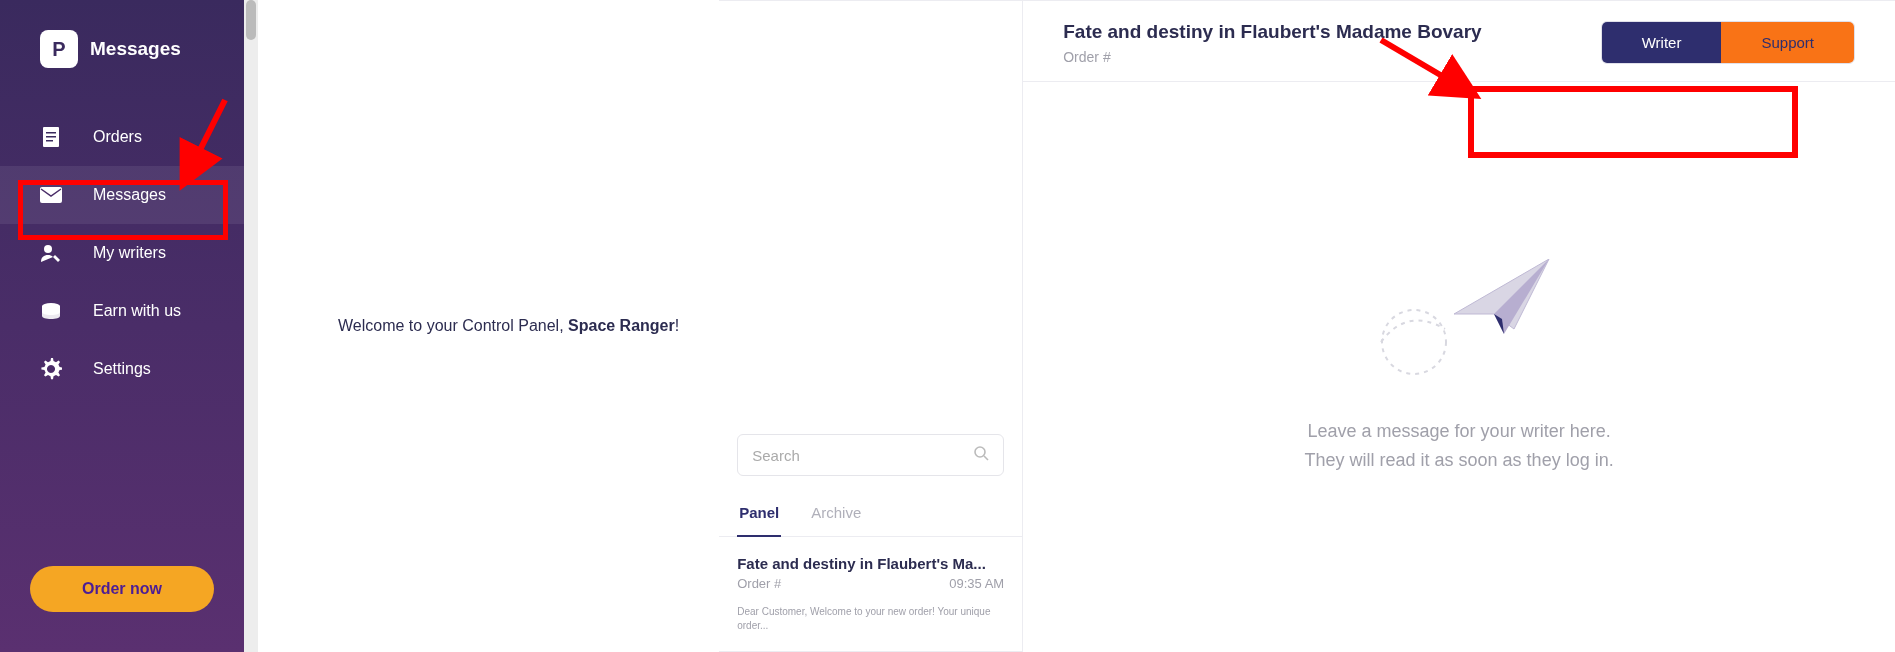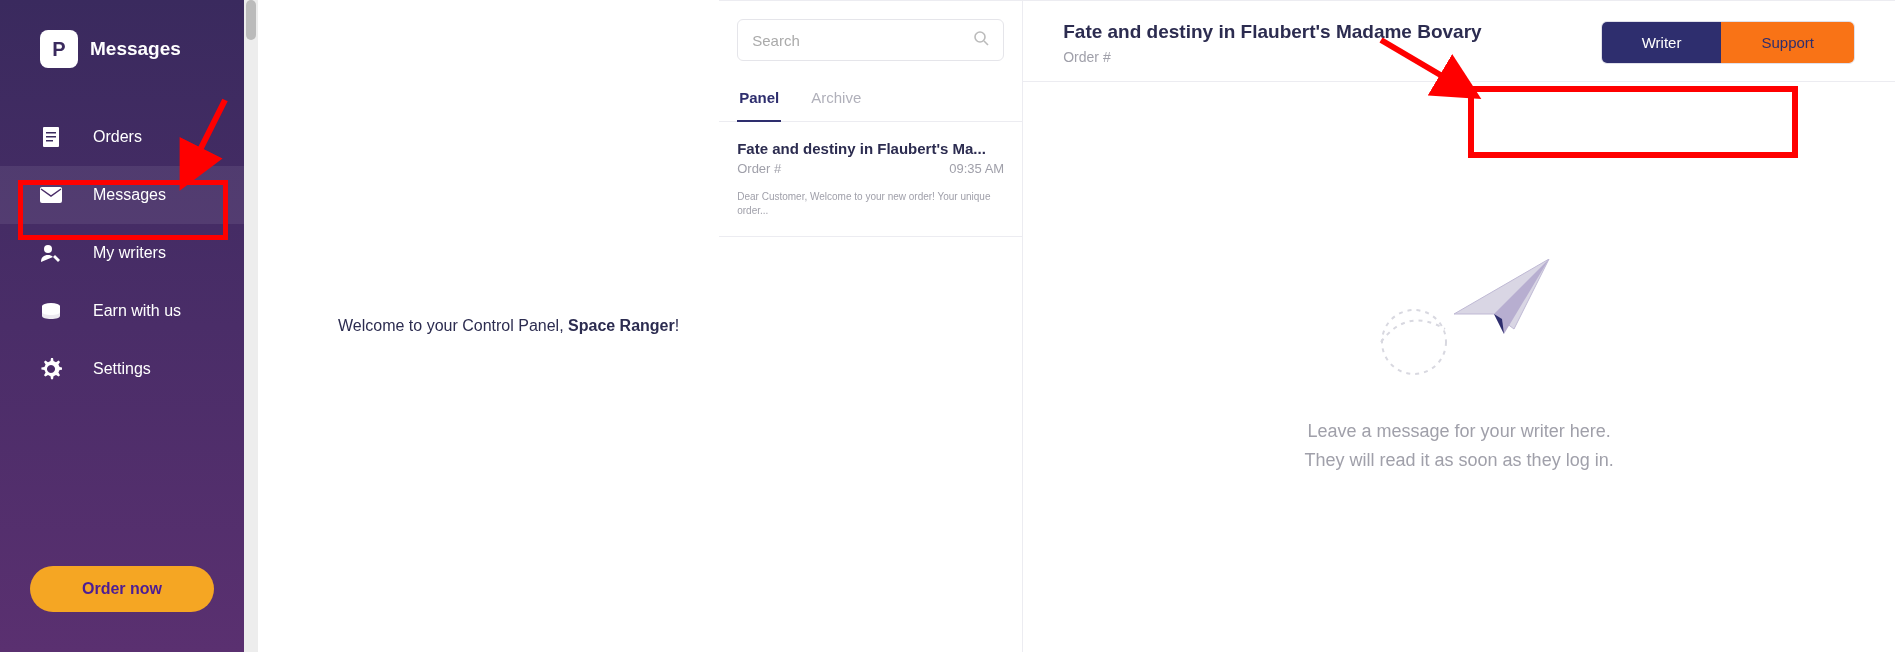--- a/index.html
+++ b/index.html
@@ -125,20 +125,21 @@
 .content-row {
   display: flex;
   flex: 1;
   border-top: 1px solid #ececf1;
 }
 .mid-col {
   width: 304px;
   border-right: 1px solid #ececf1;
   display: flex;
   flex-direction: column;
+  justify-content: flex-end;
 }
 .search-wrap {
   padding: 18px;
 }
 .search-box {
   width: 100%;
   border: 1px solid #e5e5ea;
   border-radius: 6px;
   display: flex;
   align-items: center;

